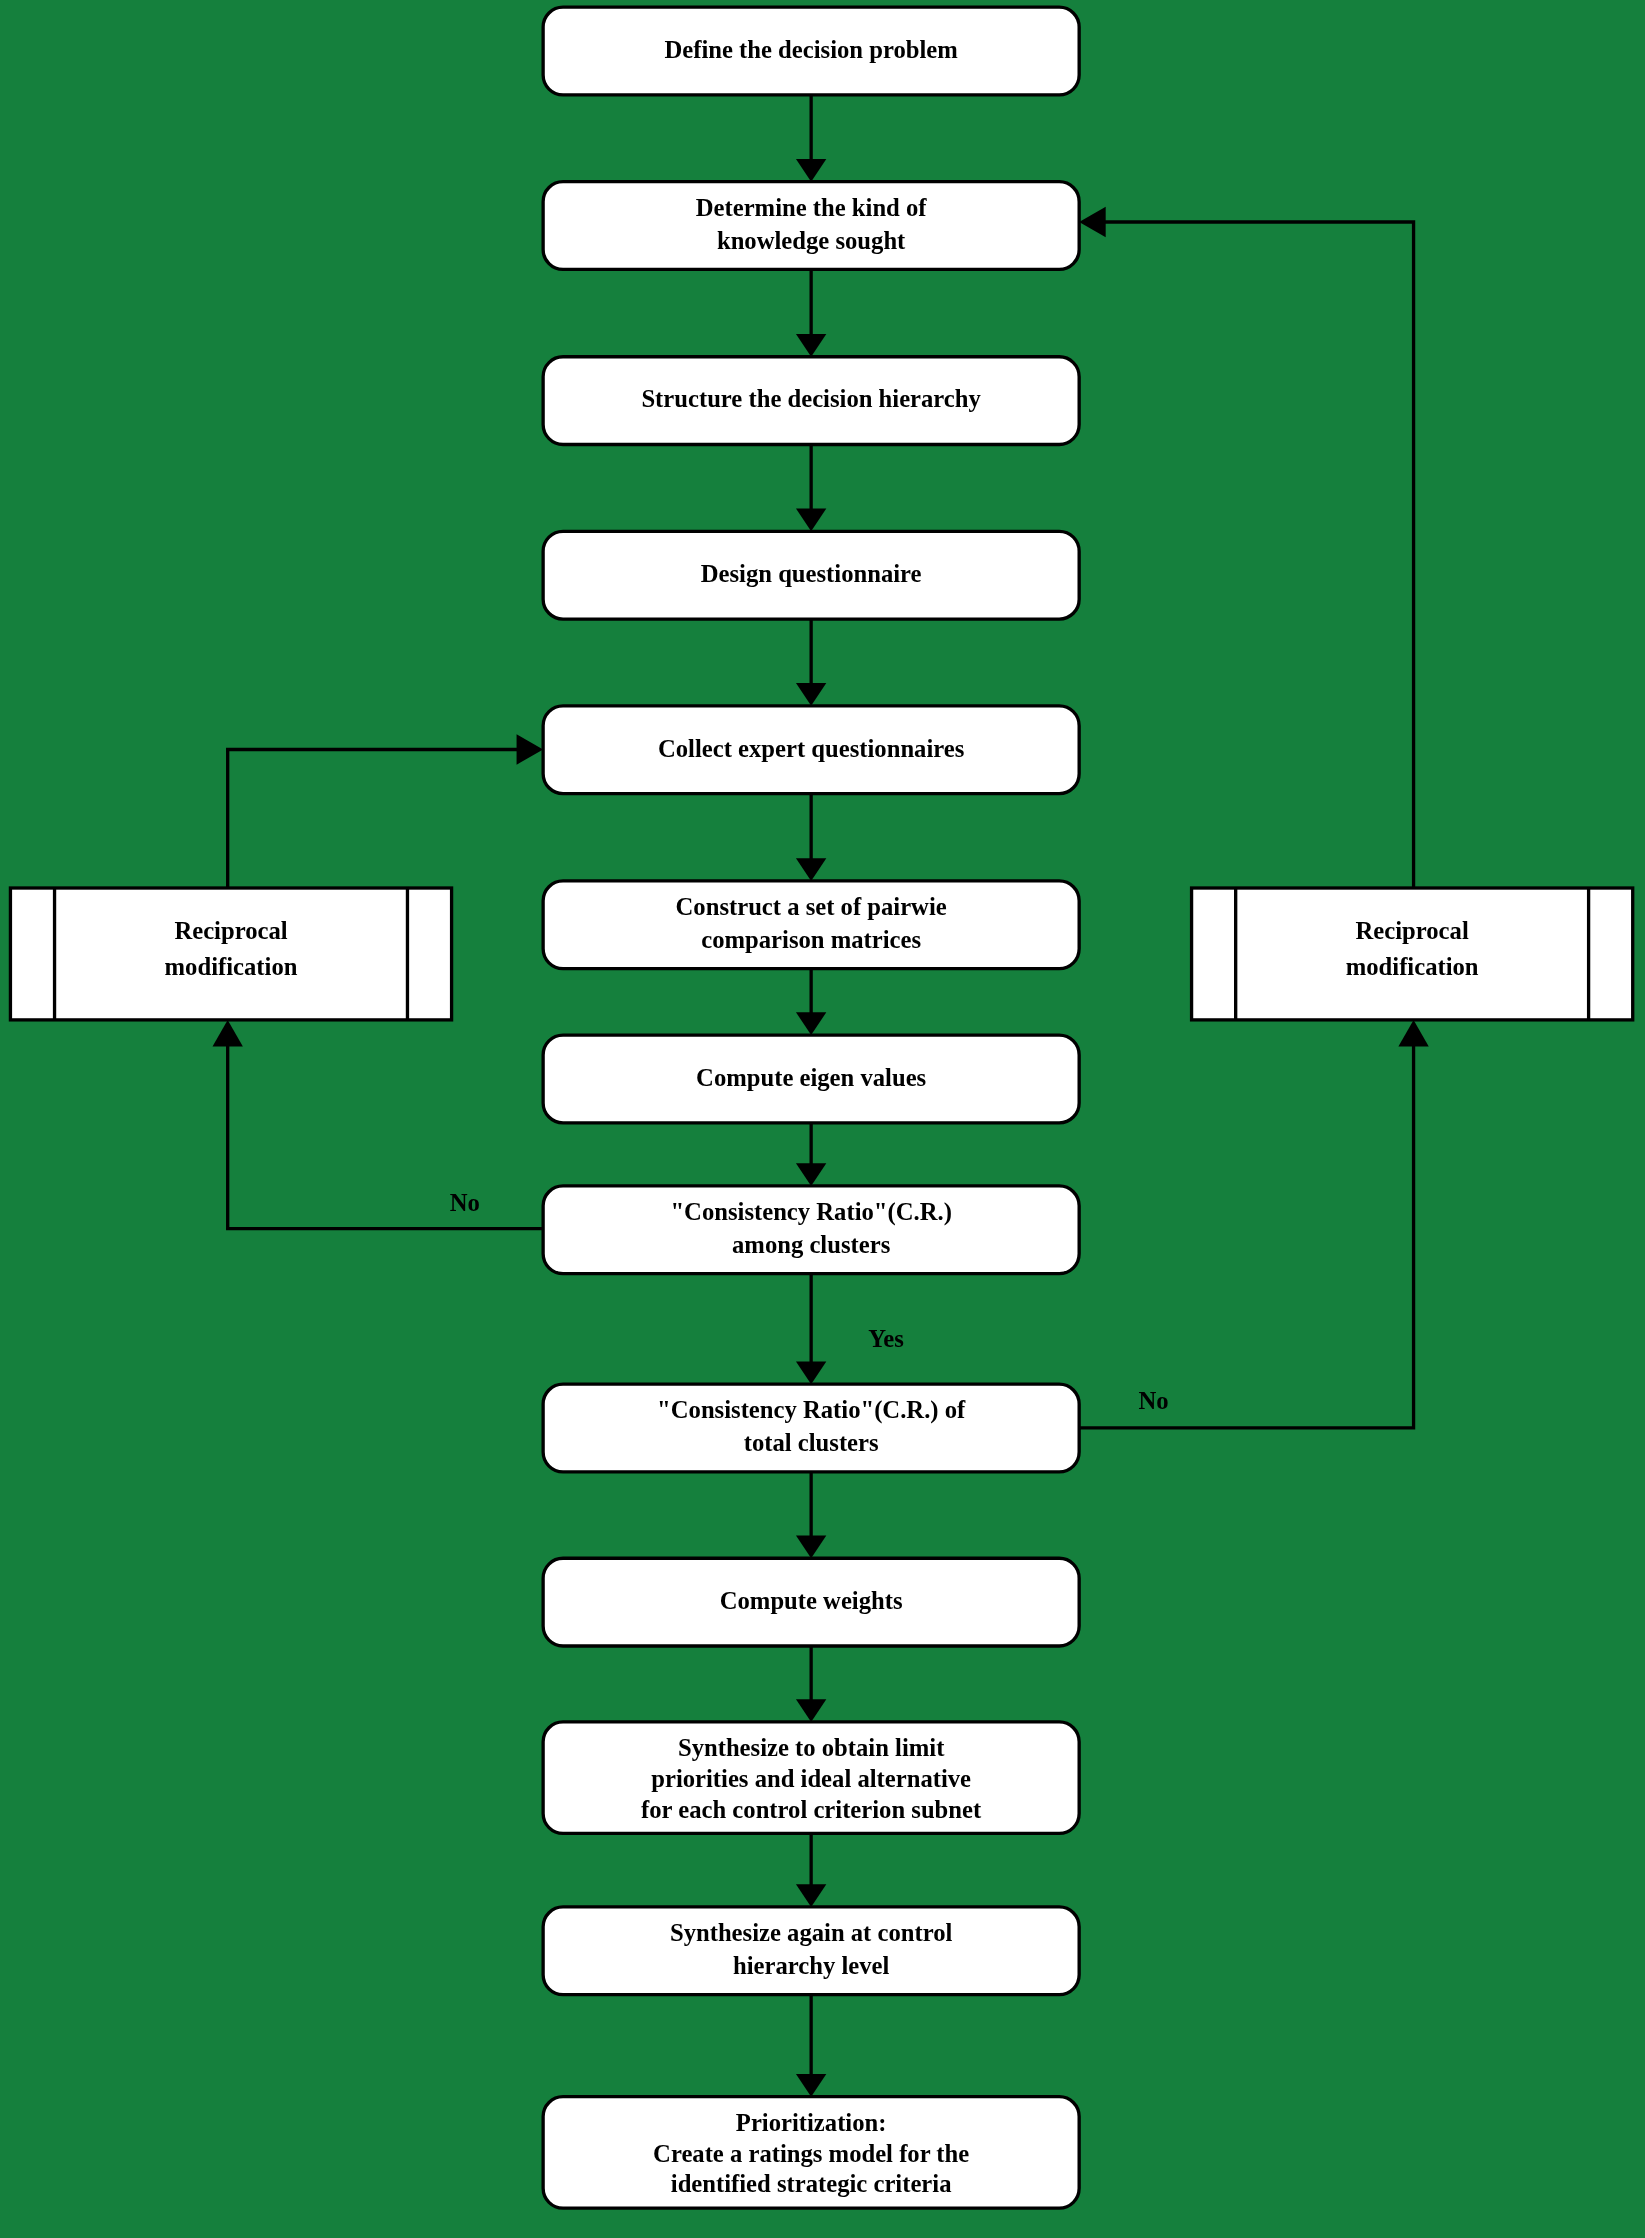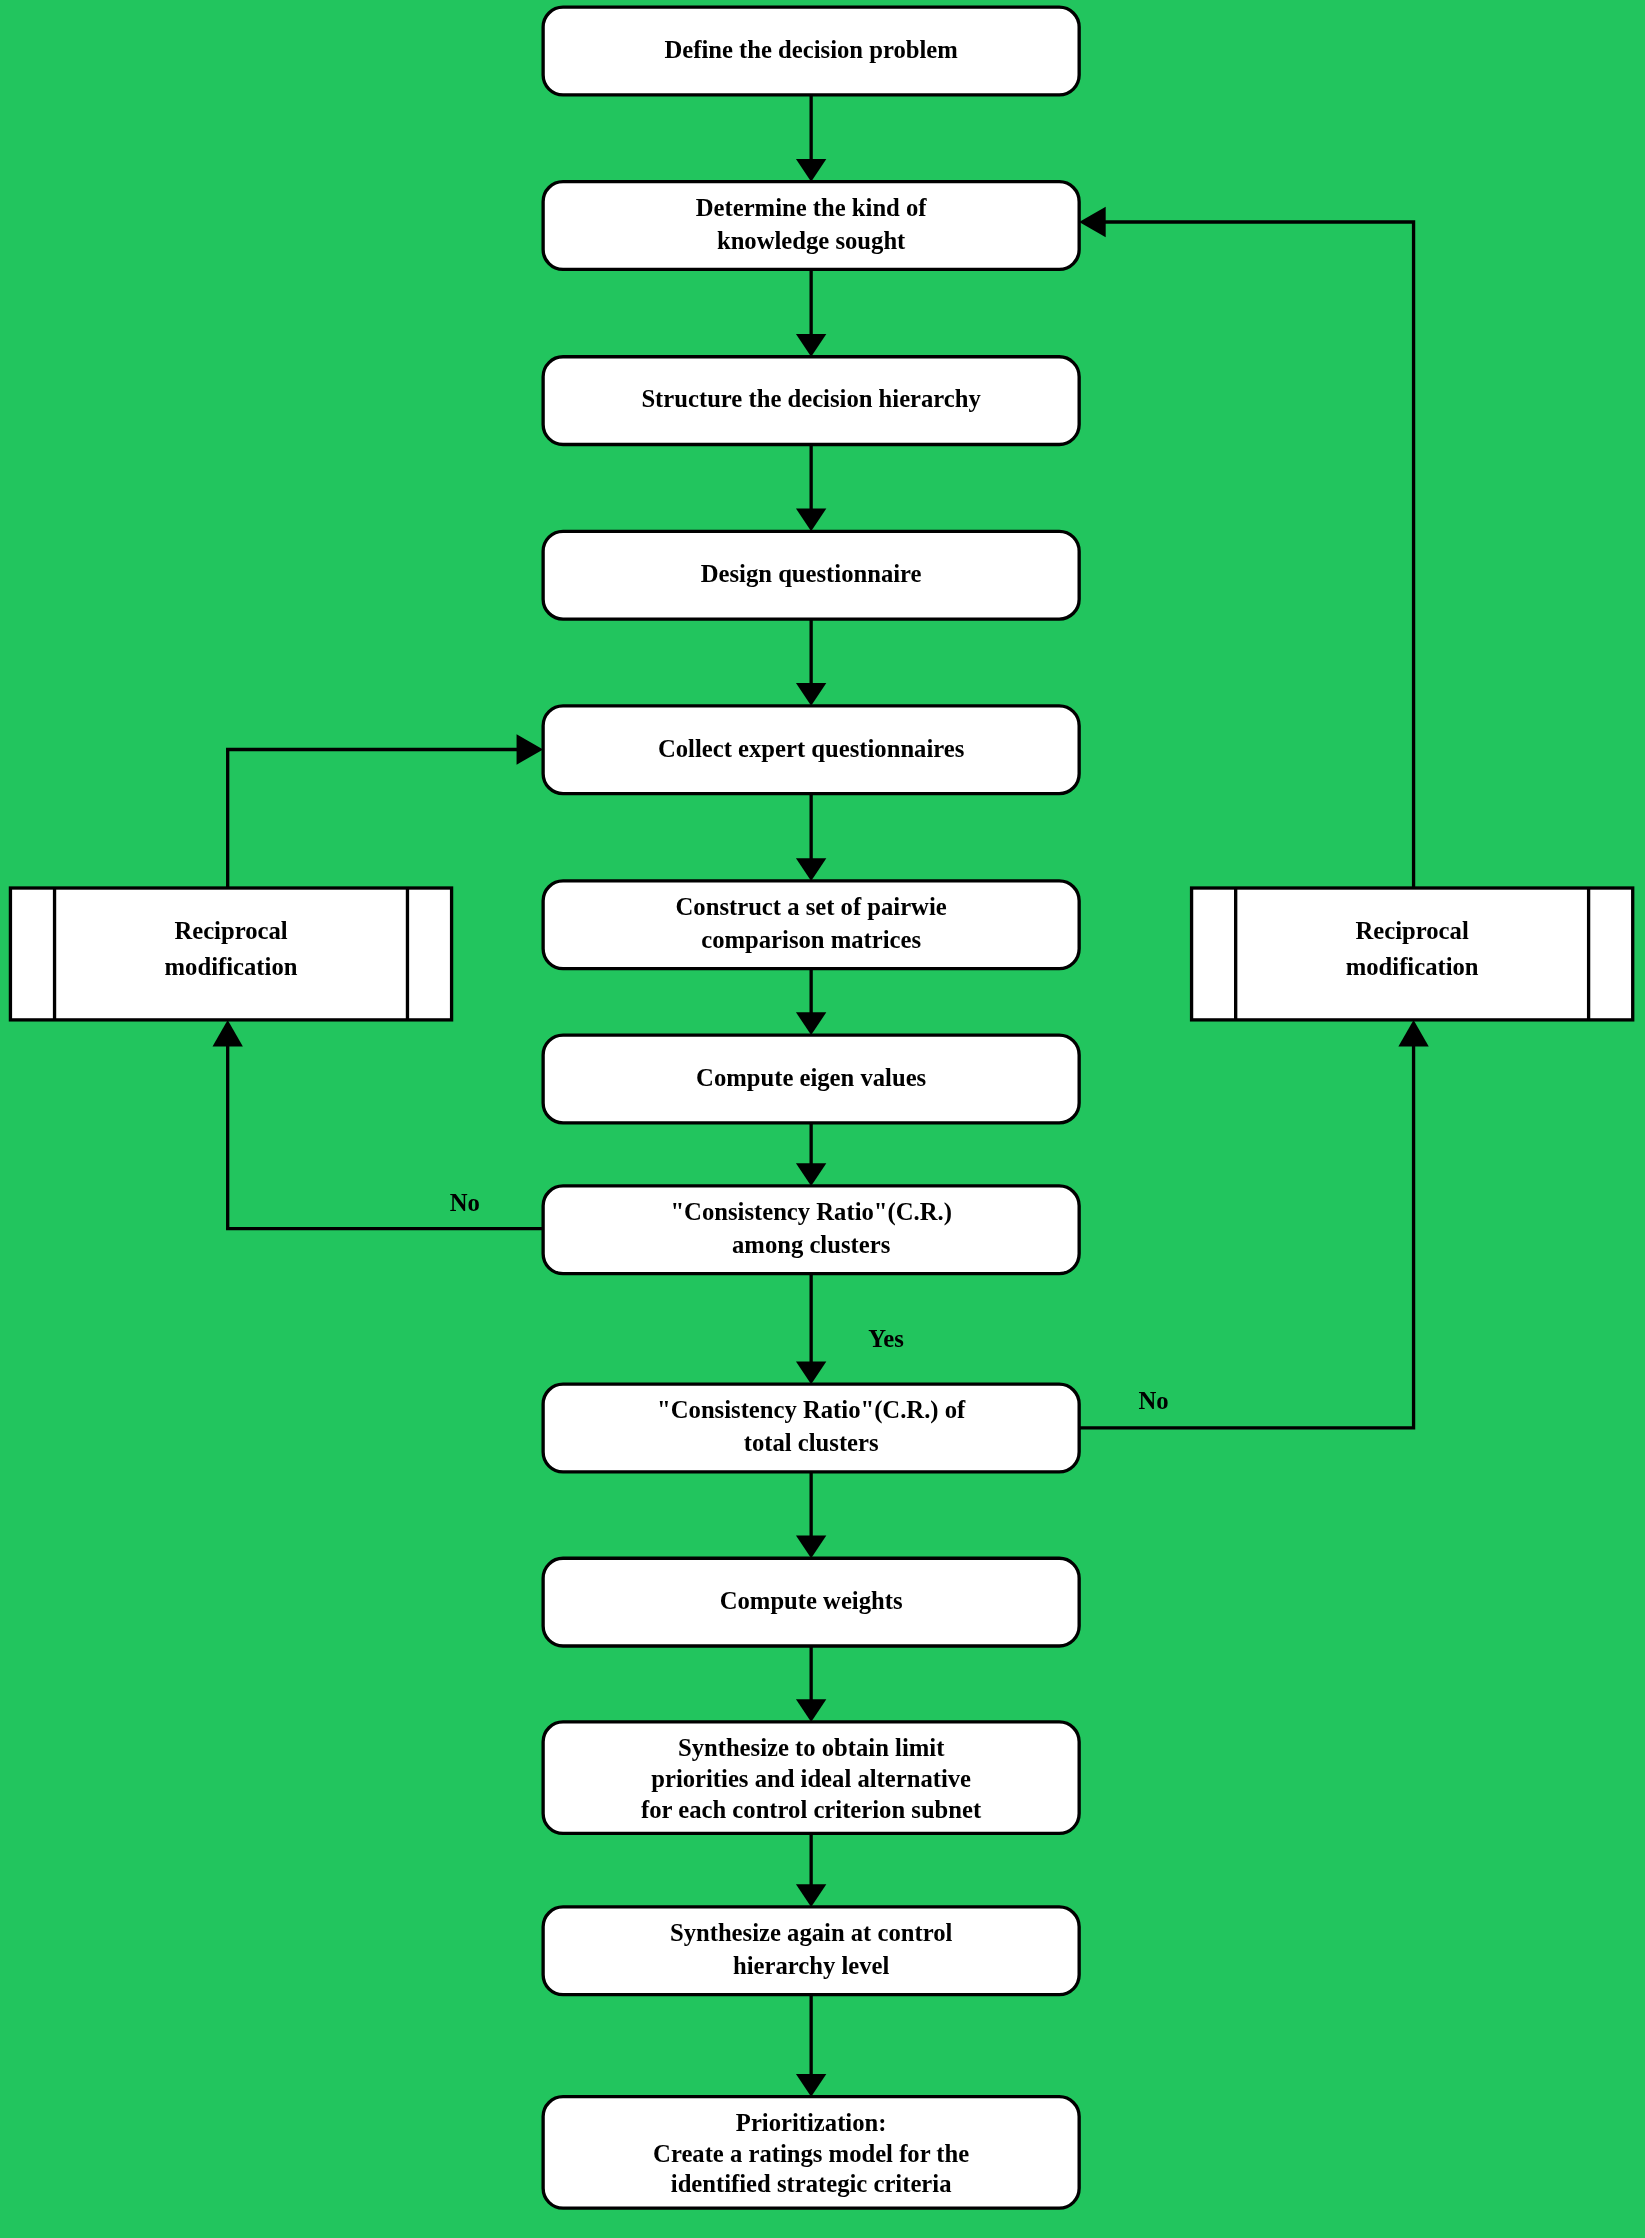--- a/index.html
+++ b/index.html
@@ -4,21 +4,21 @@
 <style>
   html, body {
     margin: 0;
     padding: 0;
     background: #ffffff;
   }
   #page {
     position: relative;
     width: 1646px;
     height: 2239px;
-    background: #22c55e;
+    background: #15803d;
     font-family: "Liberation Serif", "DejaVu Serif", serif;
     overflow: hidden;
   }
   svg#flow {
     position: absolute;
     top: 0; left: 0;
     width: 1646px;
     height: 2239px;
     display: block;
   }

